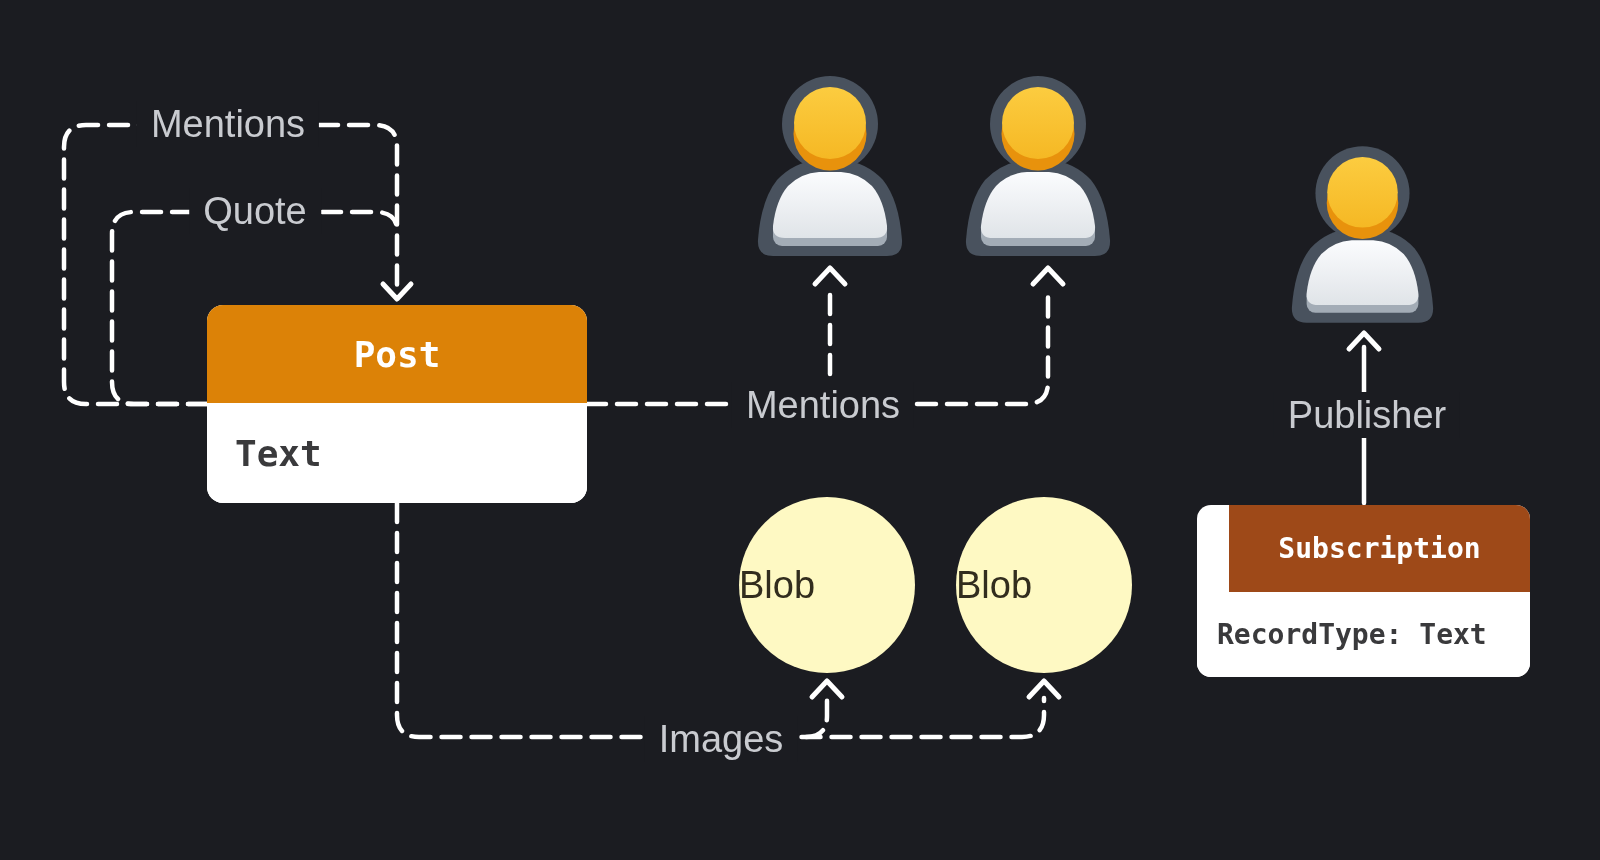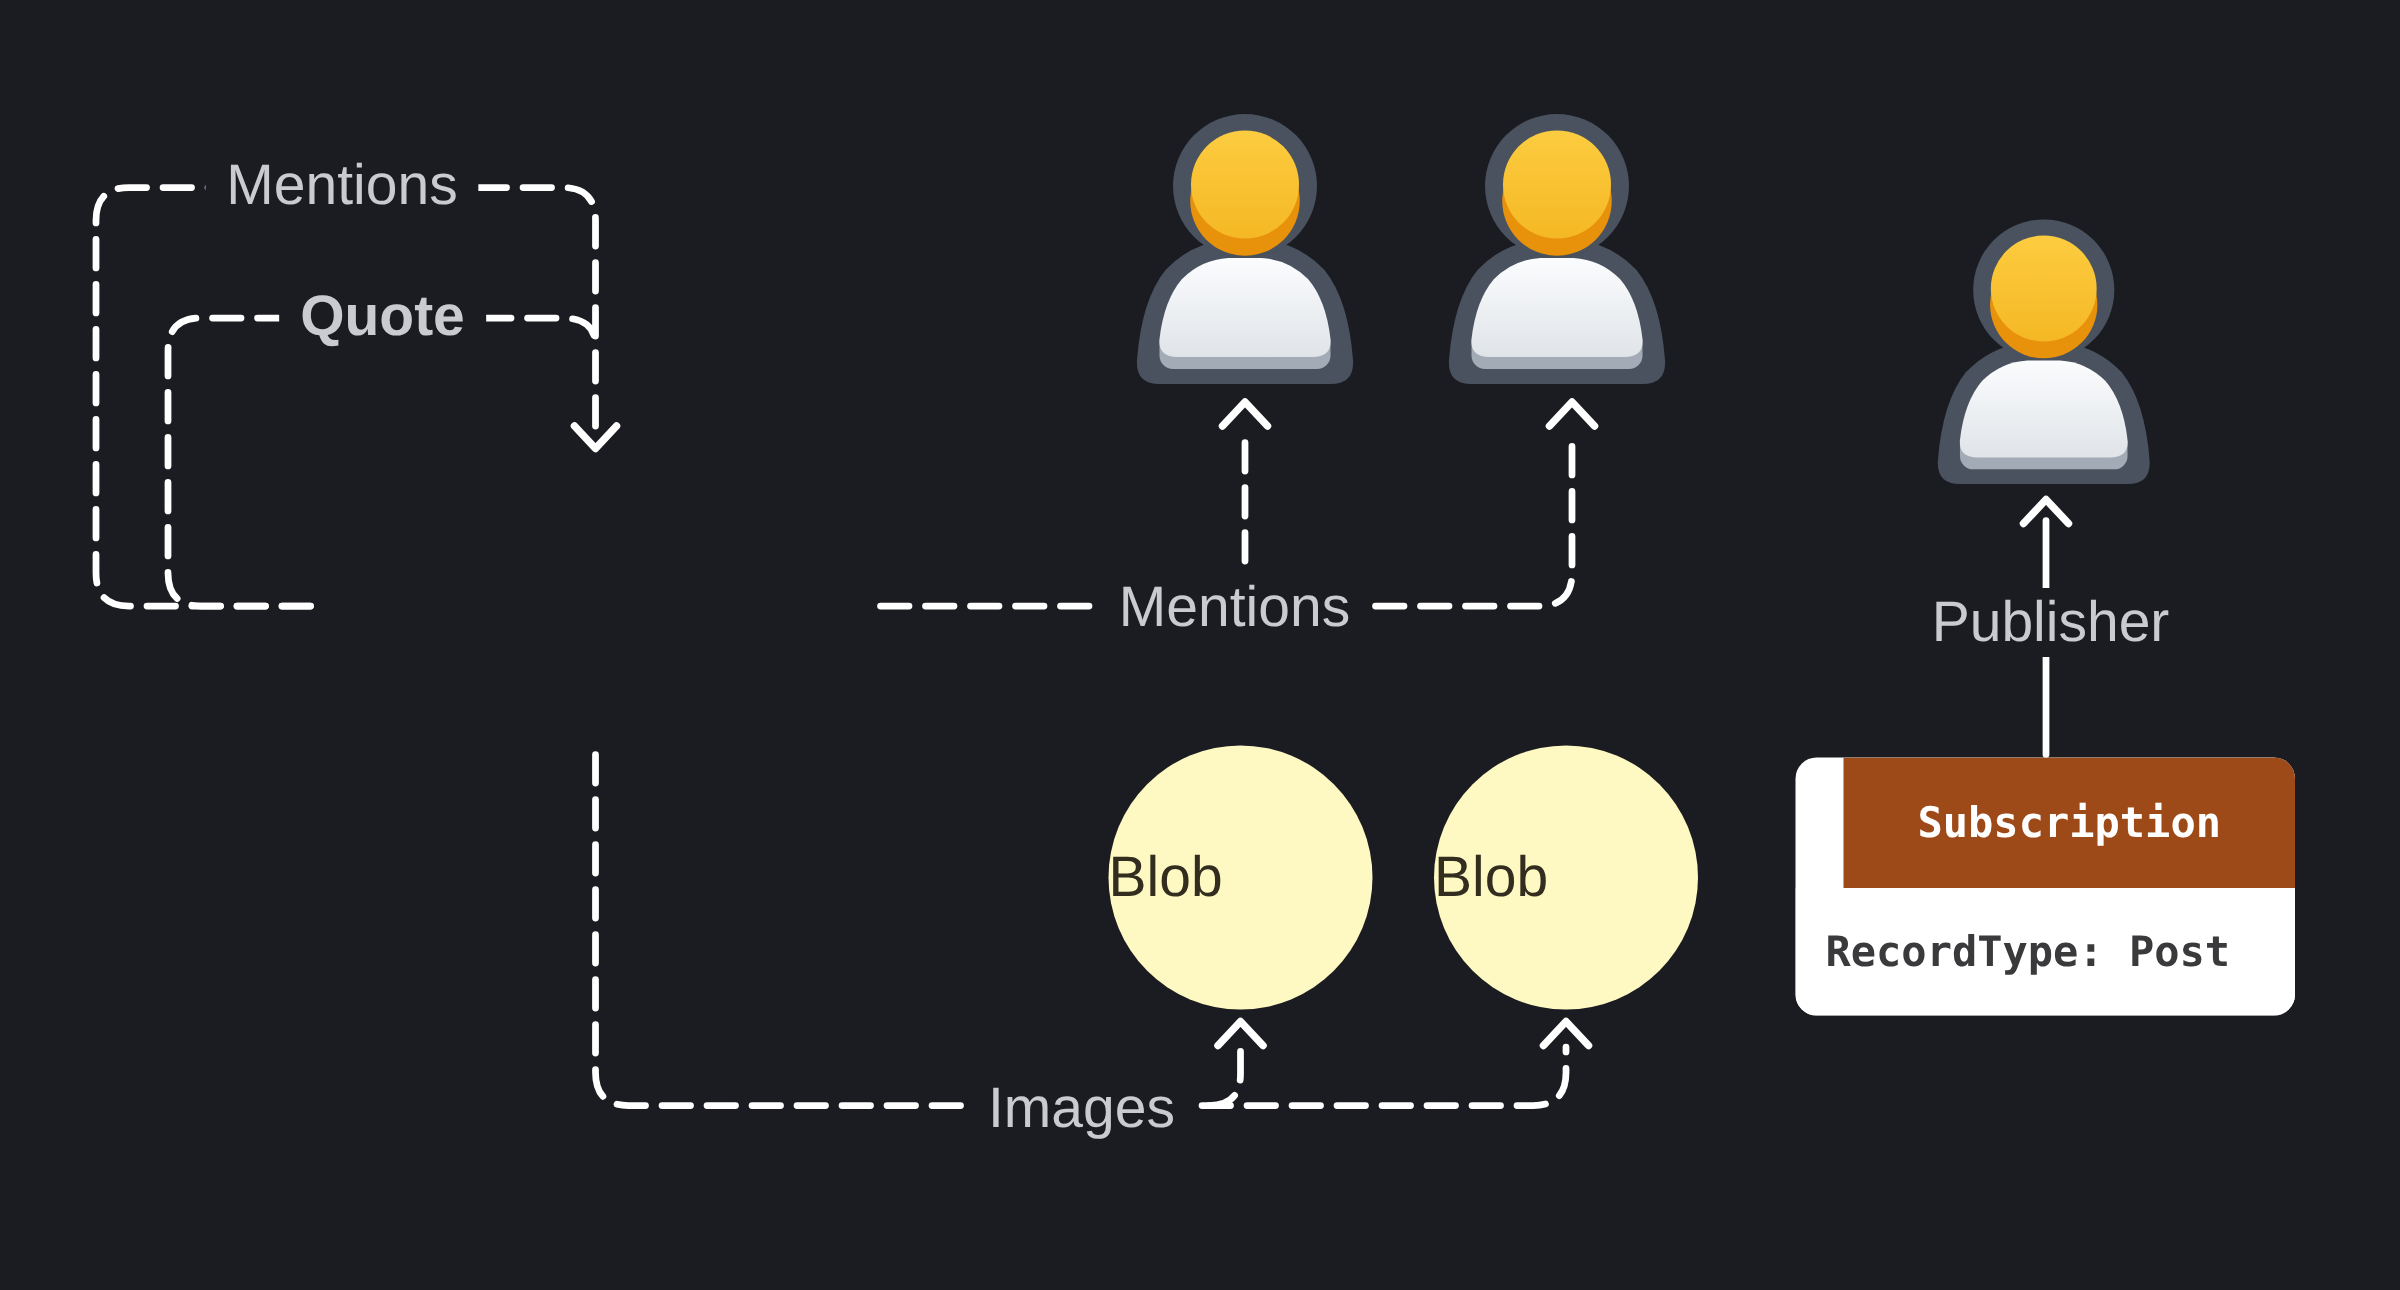--- a/index.html
+++ b/index.html
@@ -106,32 +106,40 @@
     <path class="conn" d="M 397 503 V 715 Q 397 737 419 737 H 1022 Q 1044 737 1044 715 V 698"></path>
     <path class="chev" d="M 1029 697 L 1044 681 L 1059 697"></path>
     <path class="conn" d="M 806 737 Q 827 737 827 716 V 698"></path>
     <path class="chev" d="M 812 697 L 827 681 L 842 697"></path>
 
     <path class="conn solid" d="M 1364 503 V 347"></path>
     <path class="chev" d="M 1349 349 L 1364 333 L 1379 349"></path>
   </svg>
 
   <div class="edge-label" style="left:228px; top:124px;">Mentions</div>
-  <div class="edge-label" style="left:255px; top:211px;font-weight:bold;">Quote</div>
+  <div class="edge-label" style="left:255px; top:211px;">Quote</div>
   <div class="edge-label" style="left:823px; top:405px;">Mentions</div>
   <div class="edge-label" style="left:721px; top:739px;">Images</div>
   <div class="edge-label" style="left:1367px; top:415px;">Publisher</div>
 
+  <div class="card" id="post-card">
+    <div class="card-header">
+      <span>Post</span>
+    </div>
+    <div class="card-body">
+      <span>Text</span>
+    </div>
+  </div>
 
   <div class="card" id="subscription-card">
     <div class="card-header">
       <span>Subscription</span>
     </div>
     <div class="card-body">
-      <span>RecordType: Post</span>
+      <span>RecordType: Text</span>
     </div>
   </div>
 
   <div class="blob" id="blob-1">
     <span>Blob</span>
   </div>
   <div class="blob" id="blob-2">
     <span>Blob</span>
   </div>
 

